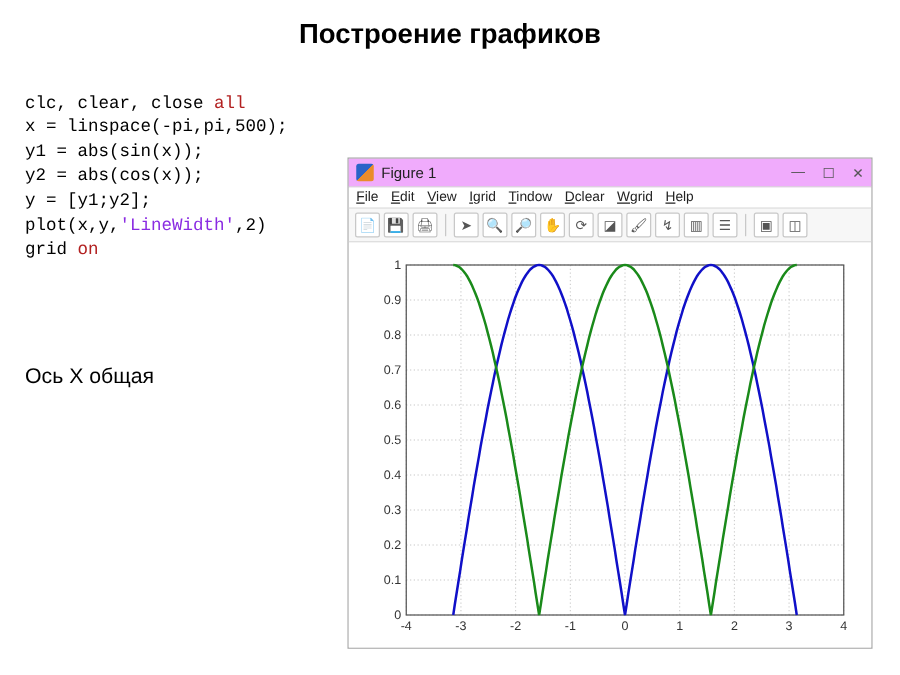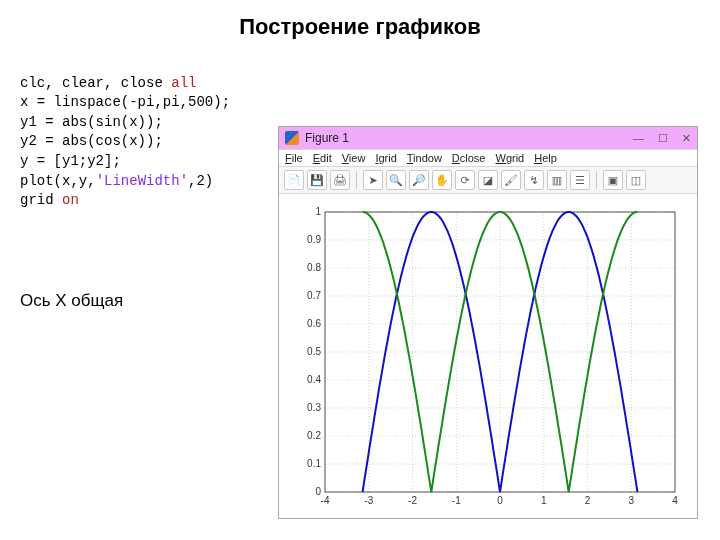--- a/index.html
+++ b/index.html
@@ -133,21 +133,21 @@
           <span>☐</span>
           <span>✕</span>
         </div>
       </div>
       <div class="menubar">
         <span><span class="u">F</span><span>ile</span></span>
         <span><span class="u">E</span><span>dit</span></span>
         <span><span class="u">V</span><span>iew</span></span>
         <span><span class="u">I</span><span>grid</span></span>
         <span><span class="u">T</span><span>indow</span></span>
-        <span><span class="u">D</span><span>close</span></span>
+        <span><span class="u">D</span><span>clear</span></span>
         <span><span class="u">W</span><span>grid</span></span>
         <span><span class="u">H</span><span>elp</span></span>
       </div>
       <div class="toolbar">
         <div class="tb">📄</div>
         <div class="tb">💾</div>
         <div class="tb">🖨</div>
         <div class="tb sep"></div>
         <div class="tb">➤</div>
         <div class="tb">🔍</div>

